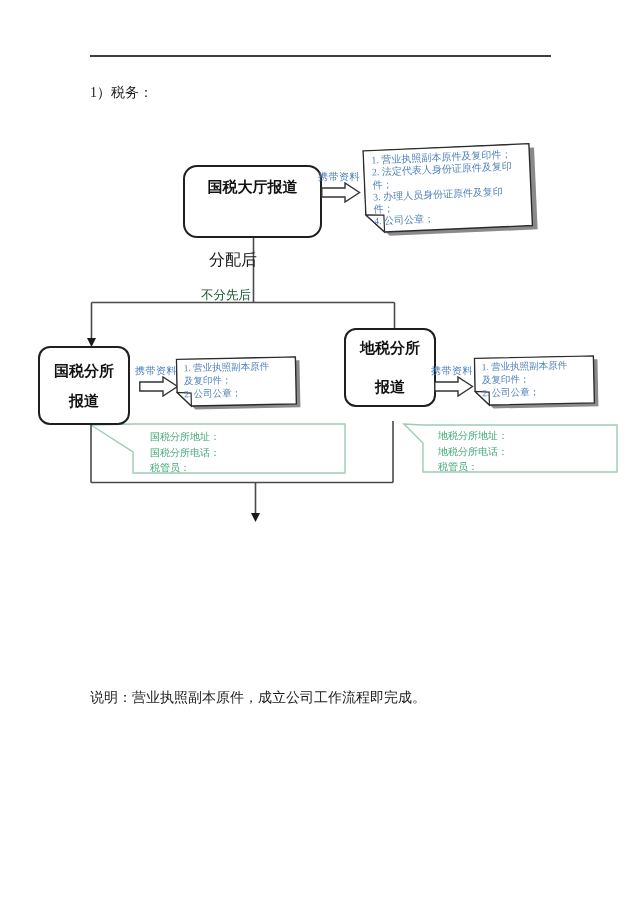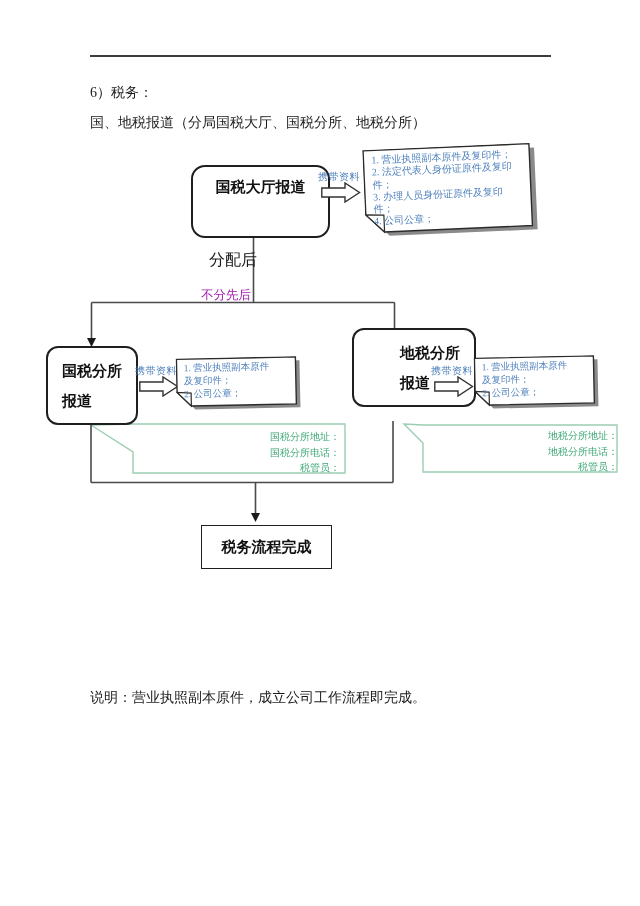--- a/index.html
+++ b/index.html
@@ -8,62 +8,61 @@
   .rule{position:absolute;left:90px;top:55px;width:461px;height:0;border-top:2px solid #3d3d3d;}
   .lbl{position:absolute;color:#1a1a1a;line-height:1.25;}
   .ml{white-space:pre-line;}
   .h1{left:90px;top:84px;font-size:14px;}
   .h2{left:90px;top:114px;font-size:14px;}
   .footnote{left:90px;top:689px;font-size:14px;}
 
   .overlay{position:absolute;left:0;top:0;z-index:1;}
 
   .box{position:absolute;z-index:2;background:#fff;border:2px solid #1f1f1f;
-       display:flex;align-items:center;justify-content:center;text-align:left;
-       font-weight:bold;font-size:15px;color:#111;margin-left:8px;}
+       display:flex;align-items:center;justify-content:center;text-align:center;
+       font-weight:bold;font-size:15px;color:#111;}
   .box.rounded{border-radius:12px;}
   .box.start{left:183px;top:165px;width:139px;height:73px;align-items:flex-start;padding-top:11px;box-sizing:border-box;border-radius:14px;}
   .box.left-branch{left:38px;top:346px;width:88px;height:75px;line-height:30px;}
-  .box.right-branch{left:344px;top:328px;width:88px;height:75px;line-height:30px;padding-left:32px;}
+  .box.right-branch{left:344px;top:328px;width:88px;height:75px;line-height:39px;}
   .box.end{left:193px;top:525px;width:129px;height:42px;border-width:1.6px;}
 
   .carry{position:absolute;z-index:4;font-size:10px;font-weight:normal;color:#4F81BD;letter-spacing:0.5px;}
   .carry.c1{left:318px;top:170px;}
   .carry.cl{left:135px;top:364px;}
   .carry.cr{left:431px;top:364px;}
 
   .blockarrow{position:absolute;z-index:3;}
   .blockarrow.a1{left:321px;top:182px;}
   .blockarrow.al{left:139px;top:376px;}
   .blockarrow.ar{left:434px;top:376px;}
 
   .assign{left:209px;top:250px;font-size:16px;z-index:4;}
-  .noorder{left:201px;top:288px;font-size:12.5px;color:#a21caf;z-index:4;}
+  .noorder{left:201px;top:288px;font-size:12.5px;color:#14532d;z-index:4;}
 
   .note{position:absolute;z-index:3;}
   .note.big{left:364px;top:146px;width:178px;height:96px;transform:rotate(-2.5deg);}
   .note.small-l{left:176px;top:357px;width:130px;height:60px;transform:rotate(-1.2deg);}
   .note.small-r{left:474px;top:356px;width:130px;height:60px;transform:rotate(-1.2deg);}
   .note svg{position:absolute;left:0;top:0;}
   .note .ntext{position:absolute;color:#4F81BD;}
   .note.big .ntext{left:9px;top:5px;width:158px;font-size:10px;line-height:12.3px;}
   .note.small-l .ntext,.note.small-r .ntext{left:8px;top:4px;width:110px;font-size:9.5px;line-height:13px;}
 
-  .callout-text{position:absolute;z-index:4;color:#3EA876;font-size:10px;line-height:15.5px;text-align:right;}
+  .callout-text{position:absolute;z-index:4;color:#3EA876;font-size:10px;line-height:15.5px;}
   .callout-text.left{left:150px;top:429px;width:190px;}
   .callout-text.right{left:438px;top:428px;width:180px;font-family:Liberation Serif, serif;}
 </style>
 </head>
 <body>
 
 <div class="page">
 
   <div class="rule"></div>
-  <div class="lbl h1">6）税务：</div>
-  <div class="lbl h2">国、地税报道（分局国税大厅、国税分所、地税分所）</div>
+  <div class="lbl h1">1）税务：</div>
 
   <svg class="overlay" width="640" height="906" viewBox="0 0 640 906">
 
     <g fill="#ffffff" stroke="#9CCDB2" stroke-width="1.4">
       <path d="M91,425 L133,424 L345,424 L345,473 L133,473 L133,452 Z"></path>
     </g>
     <g fill="#ffffff" stroke="#9CCDB2" stroke-width="1.4">
       <path d="M404,424 L423,425 L617,425 L617,472 L423,472 L423,443 Z"></path>
     </g>
 
@@ -82,21 +81,20 @@
       <polygon points="390,338 399,338 394.5,347"></polygon>
       <polygon points="251,513 260,513 255.5,522"></polygon>
     </g>
   </svg>
 
   <div class="box start rounded">国税大厅报道</div>
   <div class="box left-branch rounded ml">国税分所
 报道</div>
   <div class="box right-branch rounded ml">地税分所
 报道</div>
-  <div class="box end">税务流程完成</div>
 
   <div class="carry c1">携带资料</div>
   <div class="carry cl">携带资料</div>
   <div class="carry cr">携带资料</div>
 
   <svg class="blockarrow a1" width="40" height="21" viewBox="0 0 40 21">
     <polygon points="0.8,6 24,6 24,1 38.5,10.5 24,20 24,15 0.8,15" fill="#ffffff" stroke="#333333" stroke-width="1.4"></polygon>
   </svg>
   <svg class="blockarrow al" width="40" height="21" viewBox="0 0 40 21">
     <polygon points="0.8,6 24,6 24,1 38.5,10.5 24,20 24,15 0.8,15" fill="#ffffff" stroke="#333333" stroke-width="1.4"></polygon>

